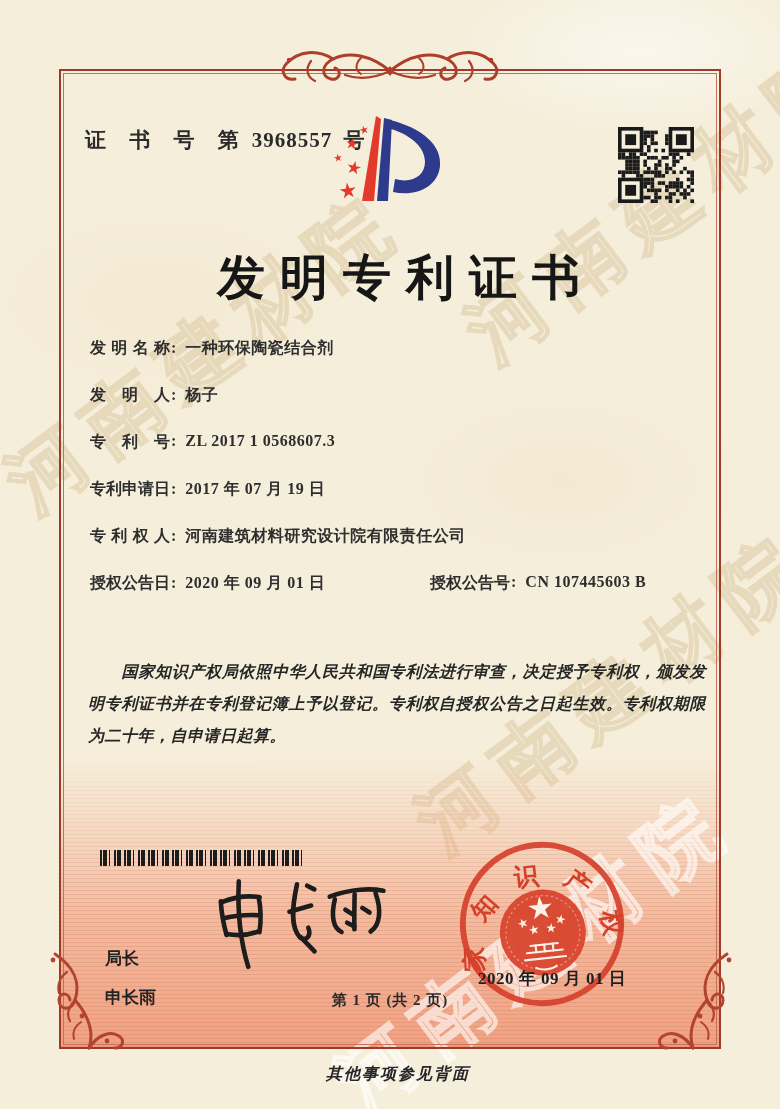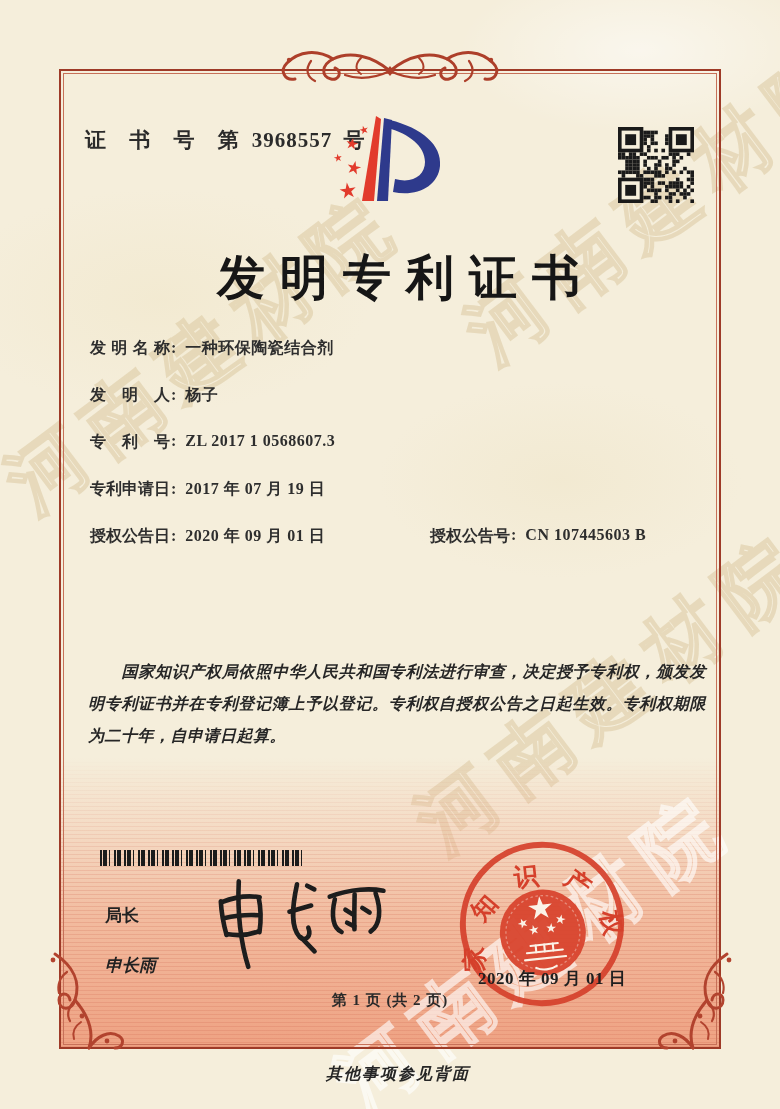--- a/index.html
+++ b/index.html
@@ -74,22 +74,22 @@
   .body-text p { text-indent:2.1em; }
   
   .barcode {
     position:absolute; z-index:6; left:100px; top:850px; width:202px; height:16px;
     background:repeating-linear-gradient(90deg,
       #1c1c1c 0 2px, transparent 2px 3px, #1c1c1c 3px 7px, transparent 7px 9px,
       #1c1c1c 9px 10px, transparent 10px 14px, #1c1c1c 14px 16px, transparent 16px 17px,
       #1c1c1c 17px 21px, transparent 21px 24px);
   }
   .signer { position:absolute; z-index:6; left:105px; top:906px; font-size:17px; font-weight:700; color:#222; }
-  .signer div { line-height:20px; }
-  .signer .name { margin-top:30px;font-style:italic; }
+  .signer div { line-height:20px;margin-top:43px; }
+  .signer .name { margin-top:19px; }
   .signature { position:absolute; z-index:7; left:203px; top:868px; transform:rotate(-3deg); }
   .seal { position:absolute; z-index:6; left:456px; top:838px; transform:rotate(-6deg); }
   .seal-date { position:absolute; z-index:8; left:468px; top:967px; width:168px; text-align:center; font-size:17px; font-weight:700; color:#1f1f1f; letter-spacing:.5px; }
   .page-num { position:absolute; z-index:6; left:59px; top:991px; width:662px; text-align:center; font-size:15px; font-weight:700; color:#2a2a2a; letter-spacing:1px; }
   .back-note { position:absolute; z-index:6; left:8px; top:1064px; width:780px; text-align:center; font-size:16px; font-weight:700; font-style:italic; color:#262626; letter-spacing:2px; }
 </style>
 </head>
 <body>
 
 <div class="page">
@@ -302,20 +302,23 @@
     <div class="frow">
       <span class="flabel">发明人</span><span class="fcolon">:</span><span class="fvalue">杨子</span>
     </div>
     <div class="frow">
       <span class="flabel">专利号</span><span class="fcolon">:</span><span class="fvalue">ZL 2017 1 0568607.3</span>
     </div>
     <div class="frow">
       <span class="flabel">专利申请日</span><span class="fcolon">:</span><span class="fvalue">2017 年 07 月 19 日</span>
     </div>
     <div class="frow">
+      <span class="flabel">专利权人</span><span class="fcolon">:</span><span class="fvalue">河南建筑材料研究设计院有限责任公司</span>
+    </div>
+    <div class="frow">
       <span>
         <span class="flabel">授权公告日</span><span class="fcolon">:</span><span class="fvalue">2020 年 09 月 01 日</span>
       </span>
       <span class="fgroup2">
         <span class="flabel">授权公告号</span><span class="fcolon">:</span><span class="fvalue">CN 107445603 B</span>
       </span>
     </div>
   </div>
 
   <div class="body-text">

